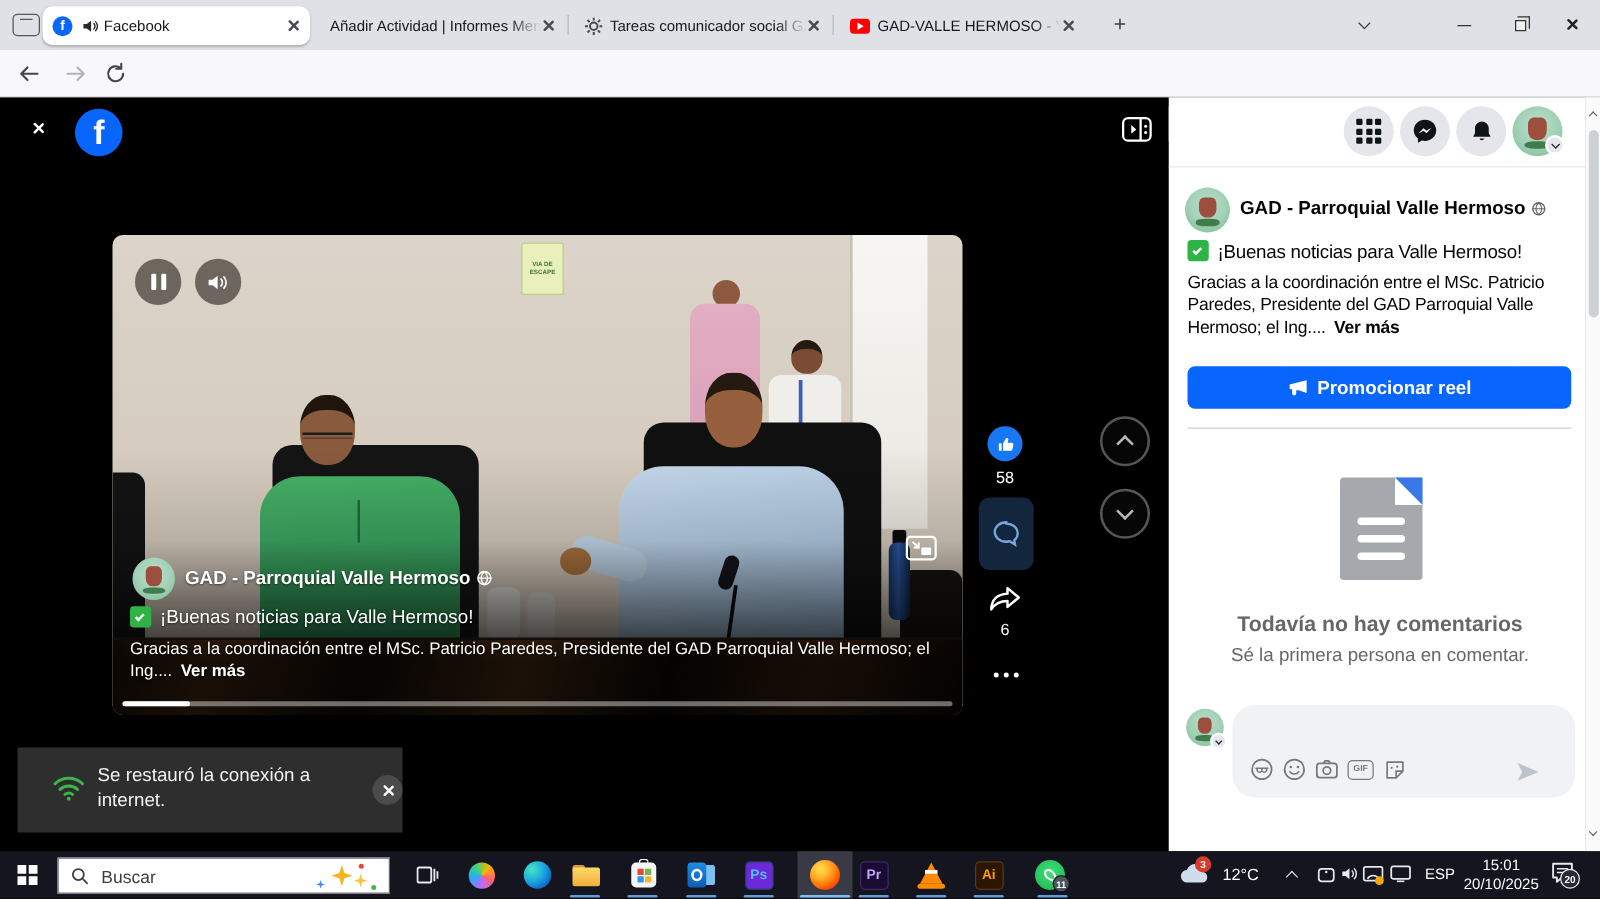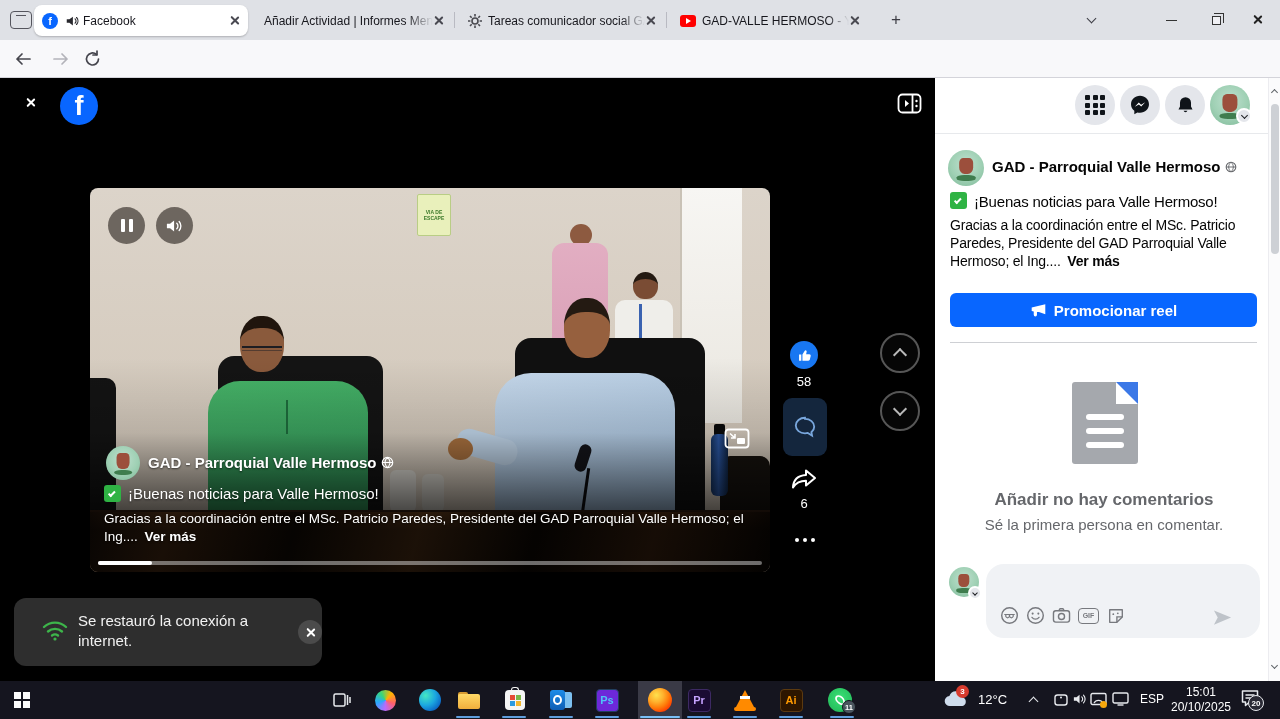--- a/index.html
+++ b/index.html
@@ -56,21 +56,21 @@
   .bluebtn{position:absolute;background:#0866ff;border-radius:6px;color:#fff;font-weight:bold;font-size:15px;display:flex;align-items:center;justify-content:center;gap:7px}
   .docicon{position:absolute;width:66px;height:82px;background:#a5a8ad;border-radius:3px}
   .docicon .corner{position:absolute;right:0;top:0;width:0;height:0;border-left:22px solid #3b78e7;border-top:22px solid #fff;transform:rotate(180deg)}
   .docicon .bar{position:absolute;left:14px;width:38px;height:6px;border-radius:3px;background:#fff}
   .bubble{position:absolute;left:51px;top:486px;width:274px;height:74px;border-radius:18px;background:#f0f2f5}
   .cicn{width:19px;height:19px;display:inline-flex;align-items:center;justify-content:center}
   
   .pagescroll{position:absolute;left:1268px;top:78px;width:12px;height:603px;background:#fbfbfc;border-left:1px solid #ececf0}
   .pagescroll .thumb{position:absolute;left:2px;top:26px;width:8px;height:150px;border-radius:4px;background:#cdd0d5}
   
-  .toast{position:absolute;left:14px;top:598px;width:308px;height:68px;border-radius:12px;background:#2e2e2e;box-shadow:0 4px 14px rgba(0,0,0,.5)}
+  .toast{position:absolute;left:14px;top:598px;width:308px;height:68px;border-radius:0;background:#2e2e2e;box-shadow:0 4px 14px rgba(0,0,0,.5)}
   
   .taskbar{position:absolute;left:0;top:681px;width:1280px;height:38px;background:#15151f}
   .winlogo{display:grid;grid-template-columns:7px 7px;grid-gap:1.6px}
   .winlogo i{width:7px;height:7px;background:#fdfdfd}
   .tsearch{position:absolute;left:46px;top:5px;width:266px;height:29px;background:#fff;border:1px solid #6b6b75;display:flex;align-items:center;padding:0 10px;gap:10px}
   .star4{position:absolute;clip-path:polygon(50% 0,62% 38%,100% 50%,62% 62%,50% 100%,38% 62%,0 50%,38% 38%)}
   .tkicon{position:absolute;top:7px;width:24px;height:24px;display:flex;align-items:center;justify-content:center}
   .runline{position:absolute;top:35px;height:2px;background:#5f9edd;border-radius:1px}
   .appsq{width:23px;height:23px;border-radius:4px;display:flex;align-items:center;justify-content:center;font-weight:bold;font-size:11px}
   .trayico{position:absolute;top:11px;color:#e8eaee}
@@ -368,21 +368,21 @@
       <span>Promocionar reel</span>
     </div>
     <div class="abs" style="left:15px;top:264px;width:307px;height:1px;background:#ced0d4"></div>
 
     <div class="docicon" style="left:137px;top:304px">
       <span class="corner"></span>
       <span class="bar" style="top:32px"></span>
         <span class="bar" style="top:46px"></span>
         <span class="bar" style="top:60px"></span>
     </div>
-    <div class="abs" style="left:0;top:412px;width:338px;text-align:center;font-size:17px;font-weight:bold;color:#65676b">Añadir no hay comentarios</div>
+    <div class="abs" style="left:0;top:412px;width:338px;text-align:center;font-size:17px;font-weight:bold;color:#65676b">Todavía no hay comentarios</div>
     <div class="abs" style="left:0;top:438px;width:338px;text-align:center;font-size:15px;color:#65676b">Sé la primera persona en comentar.</div>
 
     <div class="pageavatar" style="position:absolute;left:14px;top:489px;width:30px;height:30px"></div>
     <div class="avbadge" style="left:33px;top:508px;width:14px;height:14px">
         <span class="chev" style="width:4px;height:4px;margin-bottom:1px"></span>
       </div>
     <div class="bubble">
       <div class="abs flex" style="left:14px;top:42px;gap:7px;color:#77797e">
         <span class="cicn">
             <svg width="19" height="19" viewBox="0 0 20 20">
@@ -445,20 +445,34 @@
   <div class="taskbar">
     <div class="tkicon" style="left:10px">
         <span class="winlogo">
           <i></i>
           <i></i>
           <i></i>
           <i></i>
         </span>
       </div>
 
+    <div class="tsearch">
+      <svg width="14" height="14" viewBox="0 0 16 16">
+          <circle cx="6.5" cy="6.5" r="5" fill="none" stroke="#3c3c3c" stroke-width="1.6"></circle>
+          <path d="M10.5 10.5L15 15" stroke="#3c3c3c" stroke-width="1.6"></path>
+        </svg>
+      <span style="font-size:14px;color:#3c3c3c">Buscar</span>
+      <span class="grp">
+        <i class="star4" style="left:218px;top:5px;width:17px;height:17px;background:#f6b51e"></i>
+        <i class="star4" style="left:236px;top:12px;width:11px;height:11px;background:#f8c63d"></i>
+        <i class="star4" style="left:206px;top:17px;width:7px;height:7px;background:#3f8ef7"></i>
+        <i style="position:absolute;left:240px;top:4px;width:4px;height:4px;border-radius:50%;background:#e8442e"></i>
+        <i style="position:absolute;left:250px;top:21px;width:4px;height:4px;border-radius:50%;background:#4caf50"></i>
+      </span>
+    </div>
 
     <div class="tkicon" style="left:330px">
       <svg width="18" height="16" viewBox="0 0 18 16">
           <rect x="1" y="2" width="11" height="12" rx="1.5" fill="none" stroke="#e8eaee" stroke-width="1.5"></rect>
           <path d="M14.5 3v10M17 5v6" stroke="#e8eaee" stroke-width="1.5"></path>
         </svg>
     </div>
     <div class="tkicon" style="left:373px">
       <span style="width:21px;height:21px;border-radius:50%;background:conic-gradient(from 40deg,#ffb300,#ff5f6d,#b66bff,#2aa8ff,#37d67a,#ffb300)"></span>
     </div>

